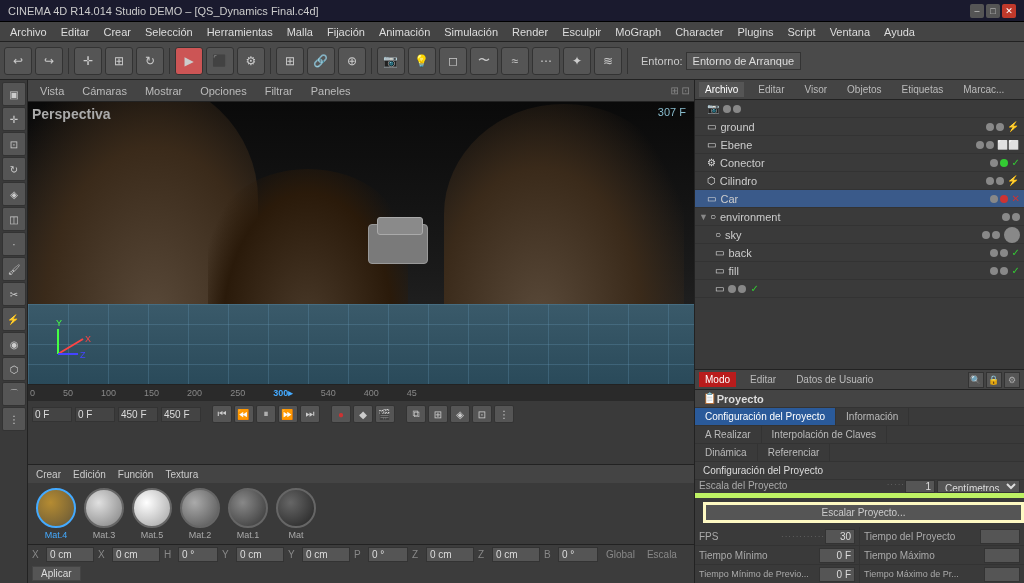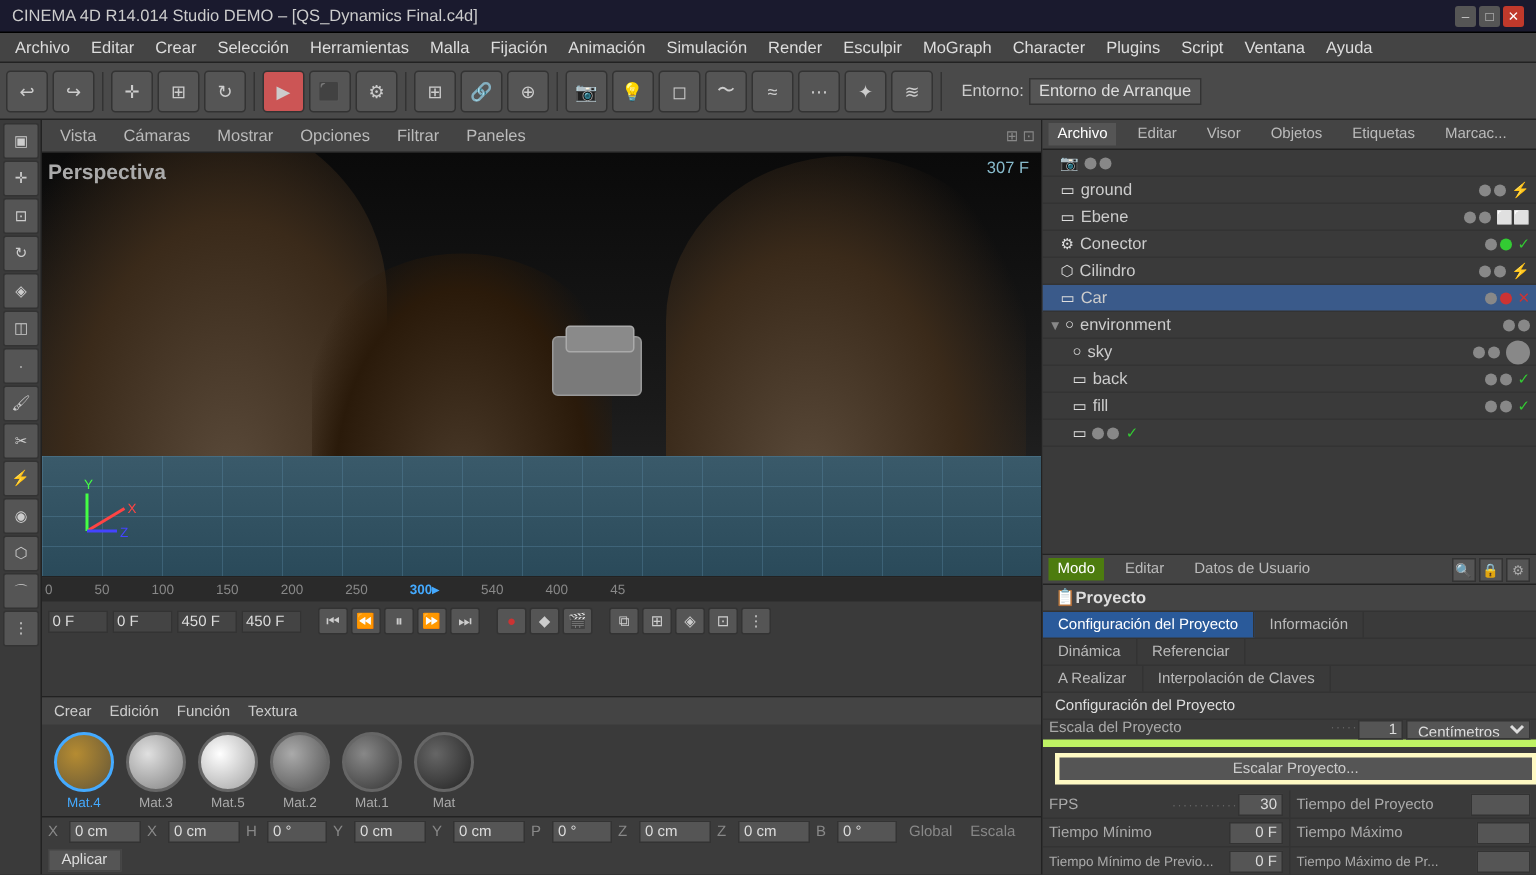--- a/index.html
+++ b/index.html
@@ -386,21 +386,21 @@
       padding: 0 4px;
       gap: 8px;
       border-bottom: 1px solid #222;
     }
     .attr-tab {
       padding: 2px 6px;
       cursor: pointer;
       color: #bbb;
       font-size: 10px;
     }
-    .attr-tab.active { color: #fff; background: #4d7c0f; }
+    .attr-tab.active { color: #fff; background: #b91c1c; }
     #attr-search {
       margin-left: auto;
       display: flex;
       gap: 2px;
     }
     .attr-icon-btn {
       width: 16px; height: 16px;
       background: #555;
       border: 1px solid #333;
       cursor: pointer;
@@ -929,26 +929,26 @@
         <div class="attr-section-title">
           <span>📋 </span>
           <span>Proyecto</span>
         </div>
 
         <div class="attr-tabs-row">
           <span class="attr-tab-btn active">Configuración del Proyecto</span>
           <span class="attr-tab-btn">Información</span>
         </div>
         <div class="attr-tabs-row">
+          <span class="attr-tab-btn">A Realizar</span>
+          <span class="attr-tab-btn">Interpolación de Claves</span>
+        </div>
+        <div class="attr-tabs-row">
           <span class="attr-tab-btn">Dinámica</span>
           <span class="attr-tab-btn">Referenciar</span>
-        </div>
-        <div class="attr-tabs-row">
-          <span class="attr-tab-btn">A Realizar</span>
-          <span class="attr-tab-btn">Interpolación de Claves</span>
         </div>
 
         <div class="attr-section-title" style="font-size:10px;font-weight:normal;background:#3c3c3c;">Configuración del Proyecto</div>
 
         <div class="attr-row">
           <span class="attr-label">Escala del Proyecto</span>
           <span class="attr-dots">·····</span>
           <input class="attr-input" value="1" style="width: 30px;">
           <select class="attr-select" style="margin-left:2px;">
             <option>Centímetros</option>

